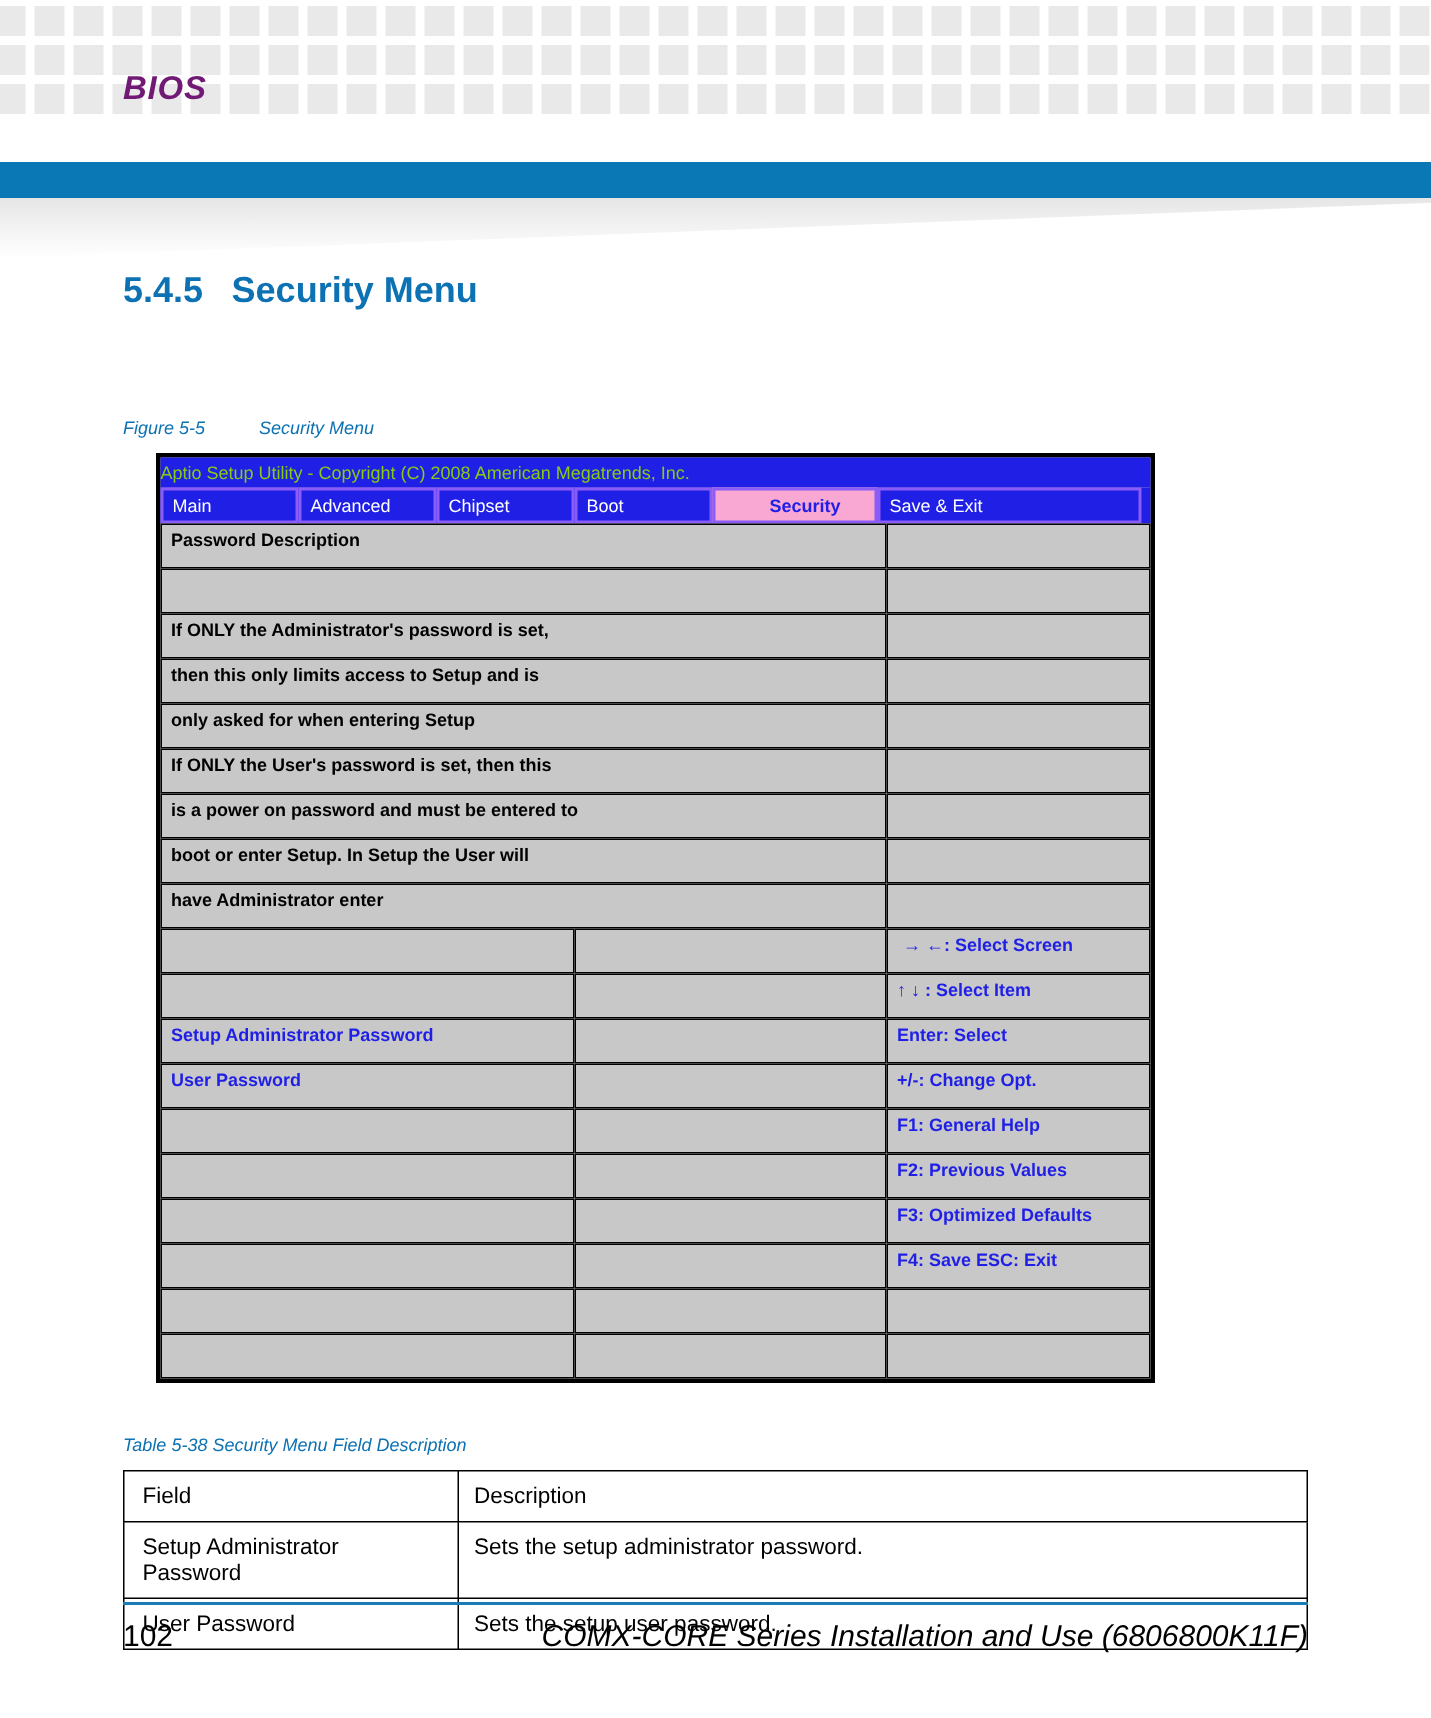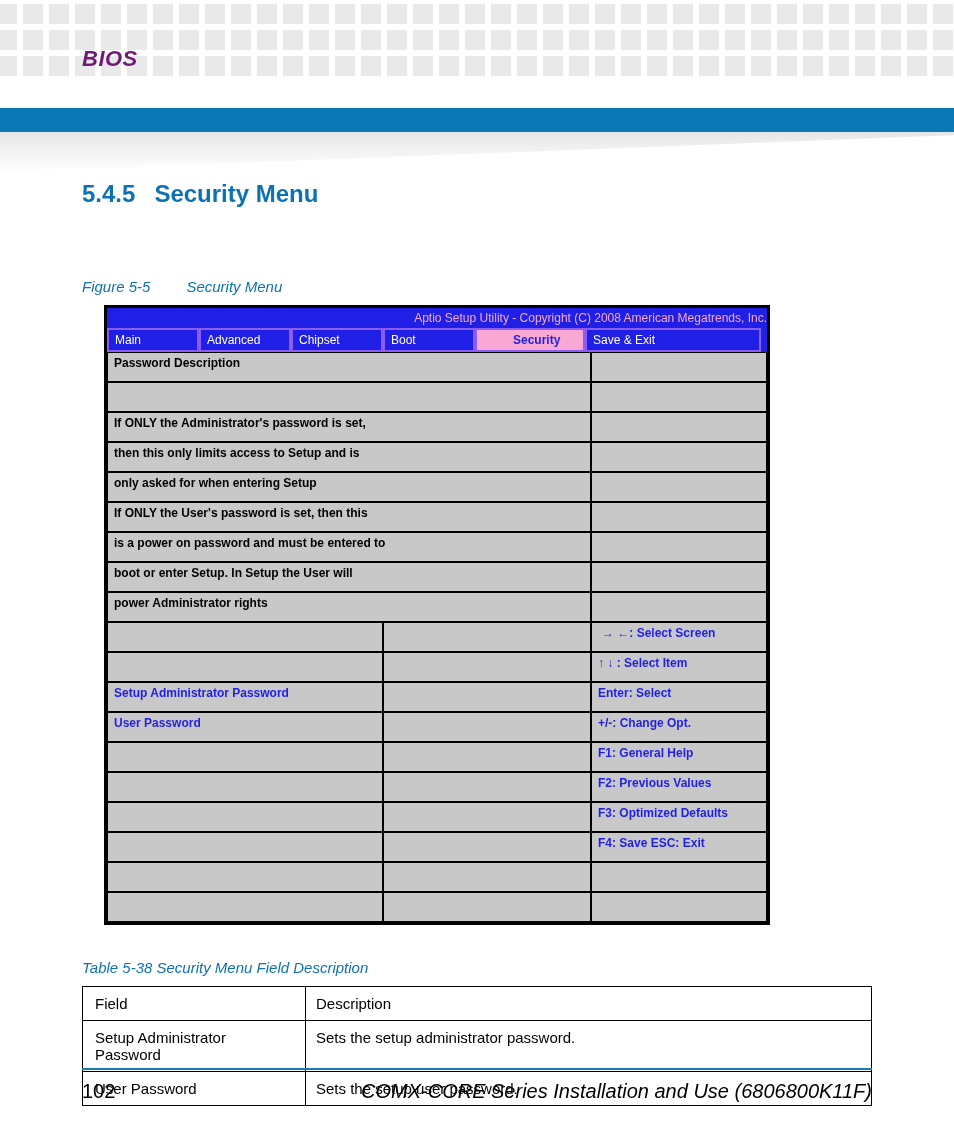--- a/index.html
+++ b/index.html
@@ -67,34 +67,34 @@
     gap: 19px;
     color: #0d72b3;
     font-weight: 700;
     font-size: 24px;
     margin-bottom: 70px;
     align-items: baseline;
   }
   .fig-caption, .tbl-caption {
     color: #0d72b3;
     font-style: italic;
-    font-size: 15px;
+    font-size: 12px;
     margin-bottom: 10px;
   }
   .fig-caption .spc { display:inline-block; width:36px; }
   .bios-outer {
     border: 3px solid #000;
     margin-left: 22px;
     width: 660px;
     background: #c8c8c8;
   }
   .bios-title {
     background: #1f1fe6;
-    color: #f9a8d4;
-    text-align: right;
+    color: #84cc16;
+    text-align: left;
     font-size: 12px;
     padding: 3px 0;
     font-family: Tahoma, Arial, sans-serif;
   }
   .bios-tabs {
     display: grid;
     grid-template-columns: 92px 92px 92px 92px 110px 176px;
     background: #1f1fe6;
     color: #fff;
     font-size: 12px;
@@ -318,21 +318,21 @@
 
       <div class="bios-cell span2">If ONLY the User's password is set, then this</div>
       <div class="bios-cell"></div>
 
       <div class="bios-cell span2">is a power on password and must be entered to</div>
       <div class="bios-cell"></div>
 
       <div class="bios-cell span2">boot or enter Setup. In Setup the User will</div>
       <div class="bios-cell"></div>
 
-      <div class="bios-cell span2">power Administrator rights</div>
+      <div class="bios-cell span2">have Administrator enter</div>
       <div class="bios-cell"></div>
 
       <div class="bios-cell"></div>
       <div class="bios-cell"></div>
       <div class="bios-cell blue">
           <span class="help-row">
             <span class="arrow"></span>
             <span>→ ←: Select Screen</span>
           </span>
         </div>

